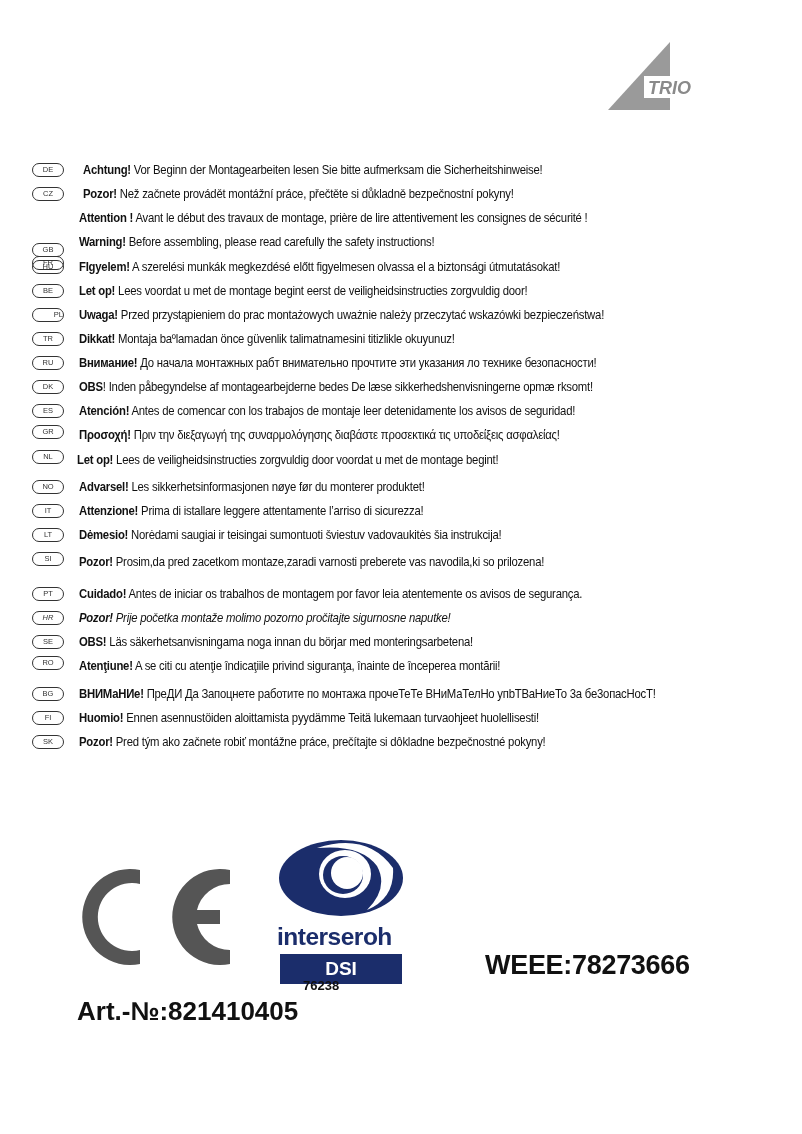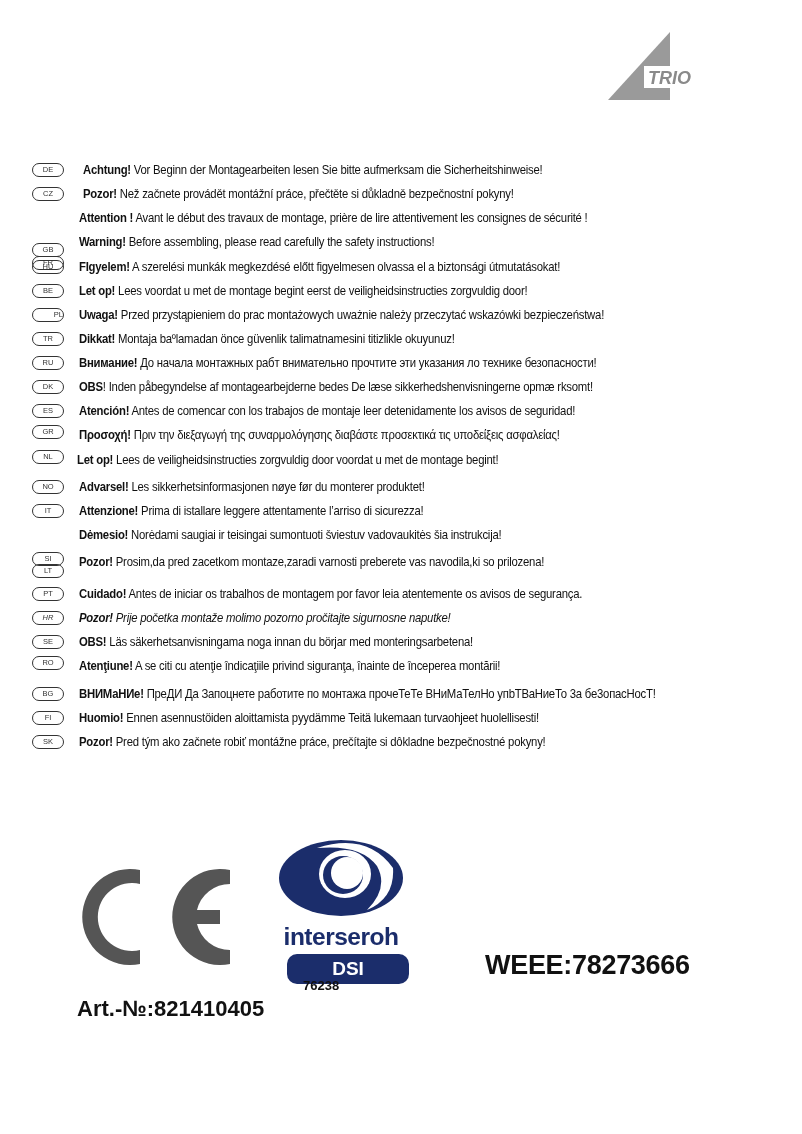--- a/index.html
+++ b/index.html
@@ -1,34 +1,34 @@
 <!DOCTYPE html>
 <html><head>
 <meta charset="utf-8">
 <style>
   html, body { margin: 0; padding: 0; background: #ffffff; }
   body { width: 802px; height: 1134px; position: relative; overflow: hidden;
          font-family: "Liberation Sans", sans-serif; color: #111; }
-  .logo { position: absolute; left: 608px; top: 32px; width: 94px; height: 68px; }
+  .logo { position: absolute; left: 608px; top: 42px; width: 94px; height: 68px; }
   .logo svg { display: block; }
   .notices { position: absolute; left: 32px; top: 164px; width: 740px; }
   .row { position: relative; height: 24.15px; display: flex; align-items: center; }
   .badge { position: absolute; left: 0; width: 30px; height: 12px; border: 1.2px solid #333;
            border-radius: 7px; font-size: 7.5px; line-height: 12px; text-align: center;
            color: #333; box-sizing: content-box; }
   .txt { position: absolute; left: 47px; font-size: 12.2px; letter-spacing: -0.25px;
          white-space: nowrap; color: #111; transform: scaleX(0.93); transform-origin: left center; }
   .txt b { font-weight: bold; }
   .ce { position: absolute; left: 80px; top: 862px; width: 170px; height: 110px; }
-  .art { position: absolute; left: 77px; top: 996px; font-size: 22px; font-weight: bold; color: #111; }
+  .art { position: absolute; left: 77px; top: 996px; font-size: 26px; font-weight: bold; color: #111; }
   .dsi { position: absolute; left: 277px; top: 838px; width: 128px; }
-  .dsi-word { font-size: 24.5px; font-weight: bold; color: #1b2d6b; text-align: center;
+  .dsi-word { font-size: 24.5px; font-weight: bold; color: #1b2d6b; text-align: left;
               letter-spacing: -0.5px; margin-top: 2px; line-height: 26px; }
   .dsi-bar { background: #1b2d6b; color: #fff; font-weight: bold; font-size: 19px;
-             text-align: center; height: 30px; line-height: 30px; margin-top: 4px; width: 122px; margin-left: 10px; border-radius: 10px; }
+             text-align: center; height: 30px; line-height: 30px; margin-top: 4px; width: 122px; margin-left: 3px; }
   .dsi-num { position: absolute; left: 303px; top: 978px; font-size: 13px; font-weight: bold; color: #111; }
   .weee { position: absolute; left: 485px; top: 950px; font-size: 27px; font-weight: bold; color: #111; letter-spacing: -0.3px; }
 </style>
 </head>
 <body>
 
 <div class="logo">
   <svg width="94" height="68" viewBox="0 0 94 68">
     <polygon points="62,0 62,68 0,68" fill="#9a9a9a"></polygon>
     <rect x="36" y="34" width="50" height="22" fill="#ffffff"></rect>
@@ -91,21 +91,21 @@
     </div>
     <div class="row" style="position: absolute; top: 317px; left: 0px; width: 740px;">
       <span class="badge" style="top: -1px;">NO</span>
       <span class="txt" style="top: -1px;"><b>Advarsel!</b><span> Les sikkerhetsinformasjonen nøye før du monterer produktet!</span></span>
     </div>
     <div class="row" style="position: absolute; top: 341px; left: 0px; width: 740px;">
       <span class="badge" style="top: -1px;">IT</span>
       <span class="txt" style="top: -1px;"><b>Attenzione!</b><span> Prima di istallare leggere attentamente l’arriso di sicurezza!</span></span>
     </div>
     <div class="row" style="position: absolute; top: 365px; left: 0px; width: 740px;">
-      <span class="badge" style="top: -1px; margin-top: 36px;">LT</span>
+      <span class="badge" style="top: -1px;">LT</span>
       <span class="txt" style="top: -1px;"><b>Dėmesio!</b><span> Norėdami saugiai ir teisingai sumontuoti šviestuv vadovaukitės šia instrukcija!</span></span>
     </div>
     <div class="row" style="position: absolute; top: 392px; left: 0px; width: 740px;">
       <span class="badge" style="top: -4px;">SI</span>
       <span class="txt" style="top: -1px;"><b>Pozor!</b><span> Prosim,da pred zacetkom montaze,zaradi varnosti preberete vas navodila,ki so prilozena!</span></span>
     </div>
     <div class="row" style="position: absolute; top: 424px; left: 0px; width: 740px;">
       <span class="badge" style="top: -1px;">PT</span>
       <span class="txt" style="top: -1px;"><b>Cuidado!</b><span> Antes de iniciar os trabalhos de montagem por favor leia atentemente os avisos de segurança.</span></span>
     </div>

